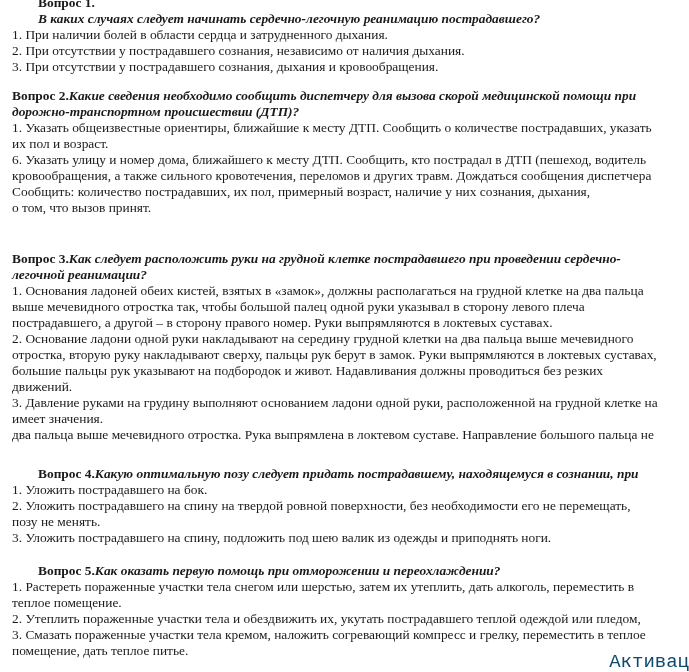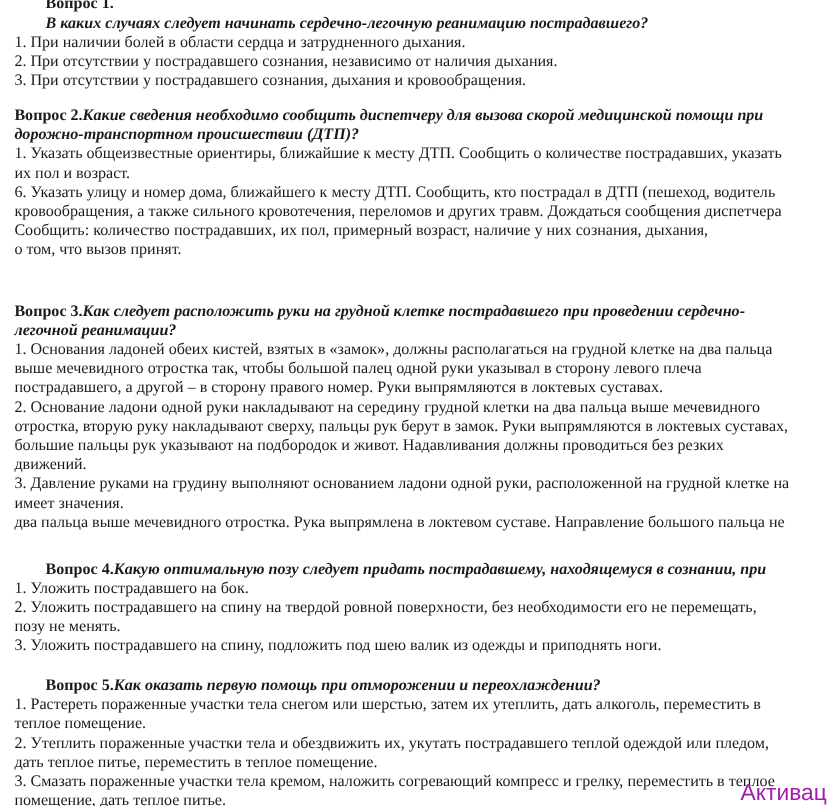--- a/index.html
+++ b/index.html
@@ -10,22 +10,22 @@
   }
   .doc { position: absolute; left: 0; top: 0; width: 689px; }
   .q { position: relative; }
   .qhead { font-weight: bold; }
   .qhead .qtitle { font-style: italic; font-family: Liberation Serif, serif; }
   .line { white-space: nowrap; padding-left: 12px; }
   .ind { padding-left: 38px; }
   .ans { padding-left: 12px; padding-right: 8px; }
   .watermark {
     position: absolute; right: 0; top: 652px;
-    font-family: Liberation Sans, sans-serif; font-size: 19px;
-    color: #a21caf; line-height: 20px; white-space: nowrap;
+    font-family: Liberation Mono, monospace; font-size: 19px;
+    color: #0c4a6e; line-height: 20px; white-space: nowrap;
   }
 </style>
 </head>
 <body>
 
 <div class="doc">
 
   <div class="q" style="position:absolute; top:-5px; left:0; width:689px;">
     <div class="line ind qhead">Вопрос 1.</div>
     <div class="line ind qhead"><span class="qtitle">В каких случаях следует начинать сердечно-легочную реанимацию пострадавшего?</span></div>
@@ -66,20 +66,19 @@
     <div class="line ans">2. Уложить пострадавшего на спину на твердой ровной поверхности, без необходимости его не перемещать,</div>
     <div class="line ans">позу не менять.</div>
     <div class="line ans">3. Уложить пострадавшего на спину, подложить под шею валик из одежды и приподнять ноги.</div>
   </div>
 
   <div class="q" style="position:absolute; top:563px; left:0; width:689px;">
     <div class="line ind qhead"><span>Вопрос 5.</span><span class="qtitle">Как оказать первую помощь при отморожении и переохлаждении?</span></div>
     <div class="line ans">1. Растереть пораженные участки тела снегом или шерстью, затем их утеплить, дать алкоголь, переместить в</div>
     <div class="line ans">теплое помещение.</div>
     <div class="line ans">2. Утеплить пораженные участки тела и обездвижить их, укутать пострадавшего теплой одеждой или пледом,</div>
-    <div class="line ans">дать теплое питье, переместить в теплое помещение.</div>
     <div class="line ans">3. Смазать пораженные участки тела кремом, наложить согревающий компресс и грелку, переместить в теплое</div>
     <div class="line ans">помещение, дать теплое питье.</div>
   </div>
 
 </div>
 
 <div class="watermark">Активац</div>
 
 </body></html>

